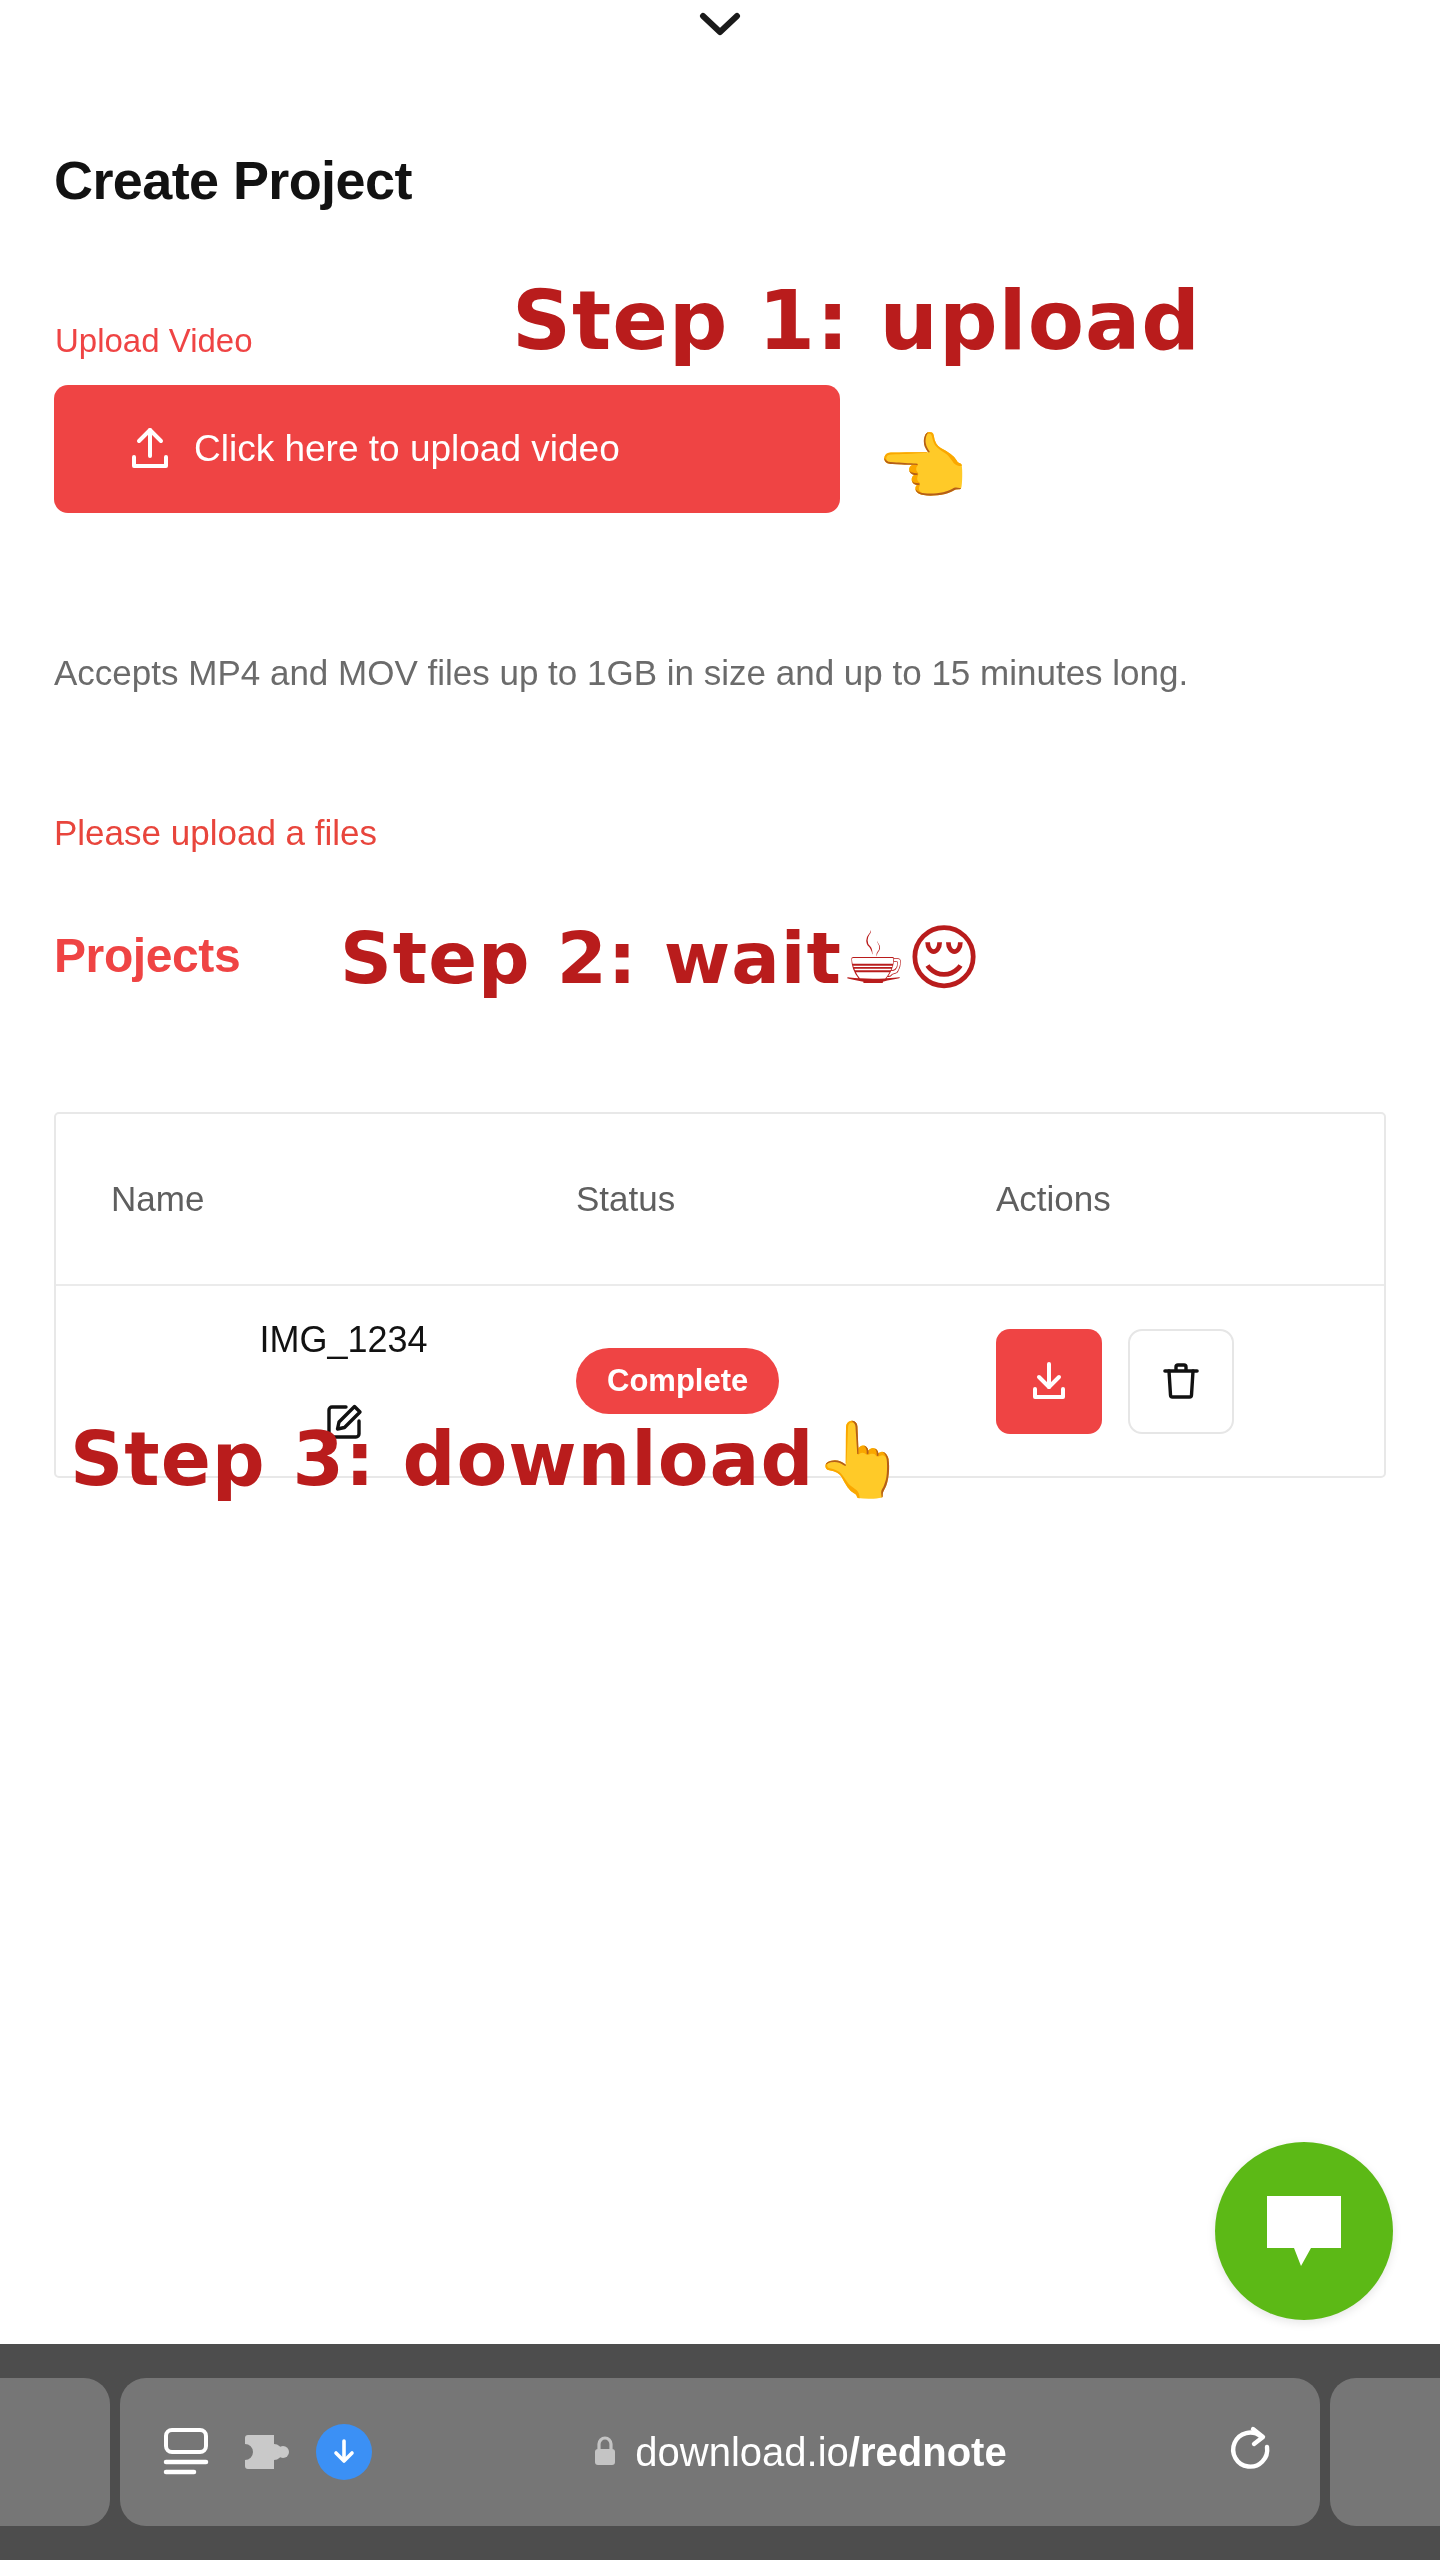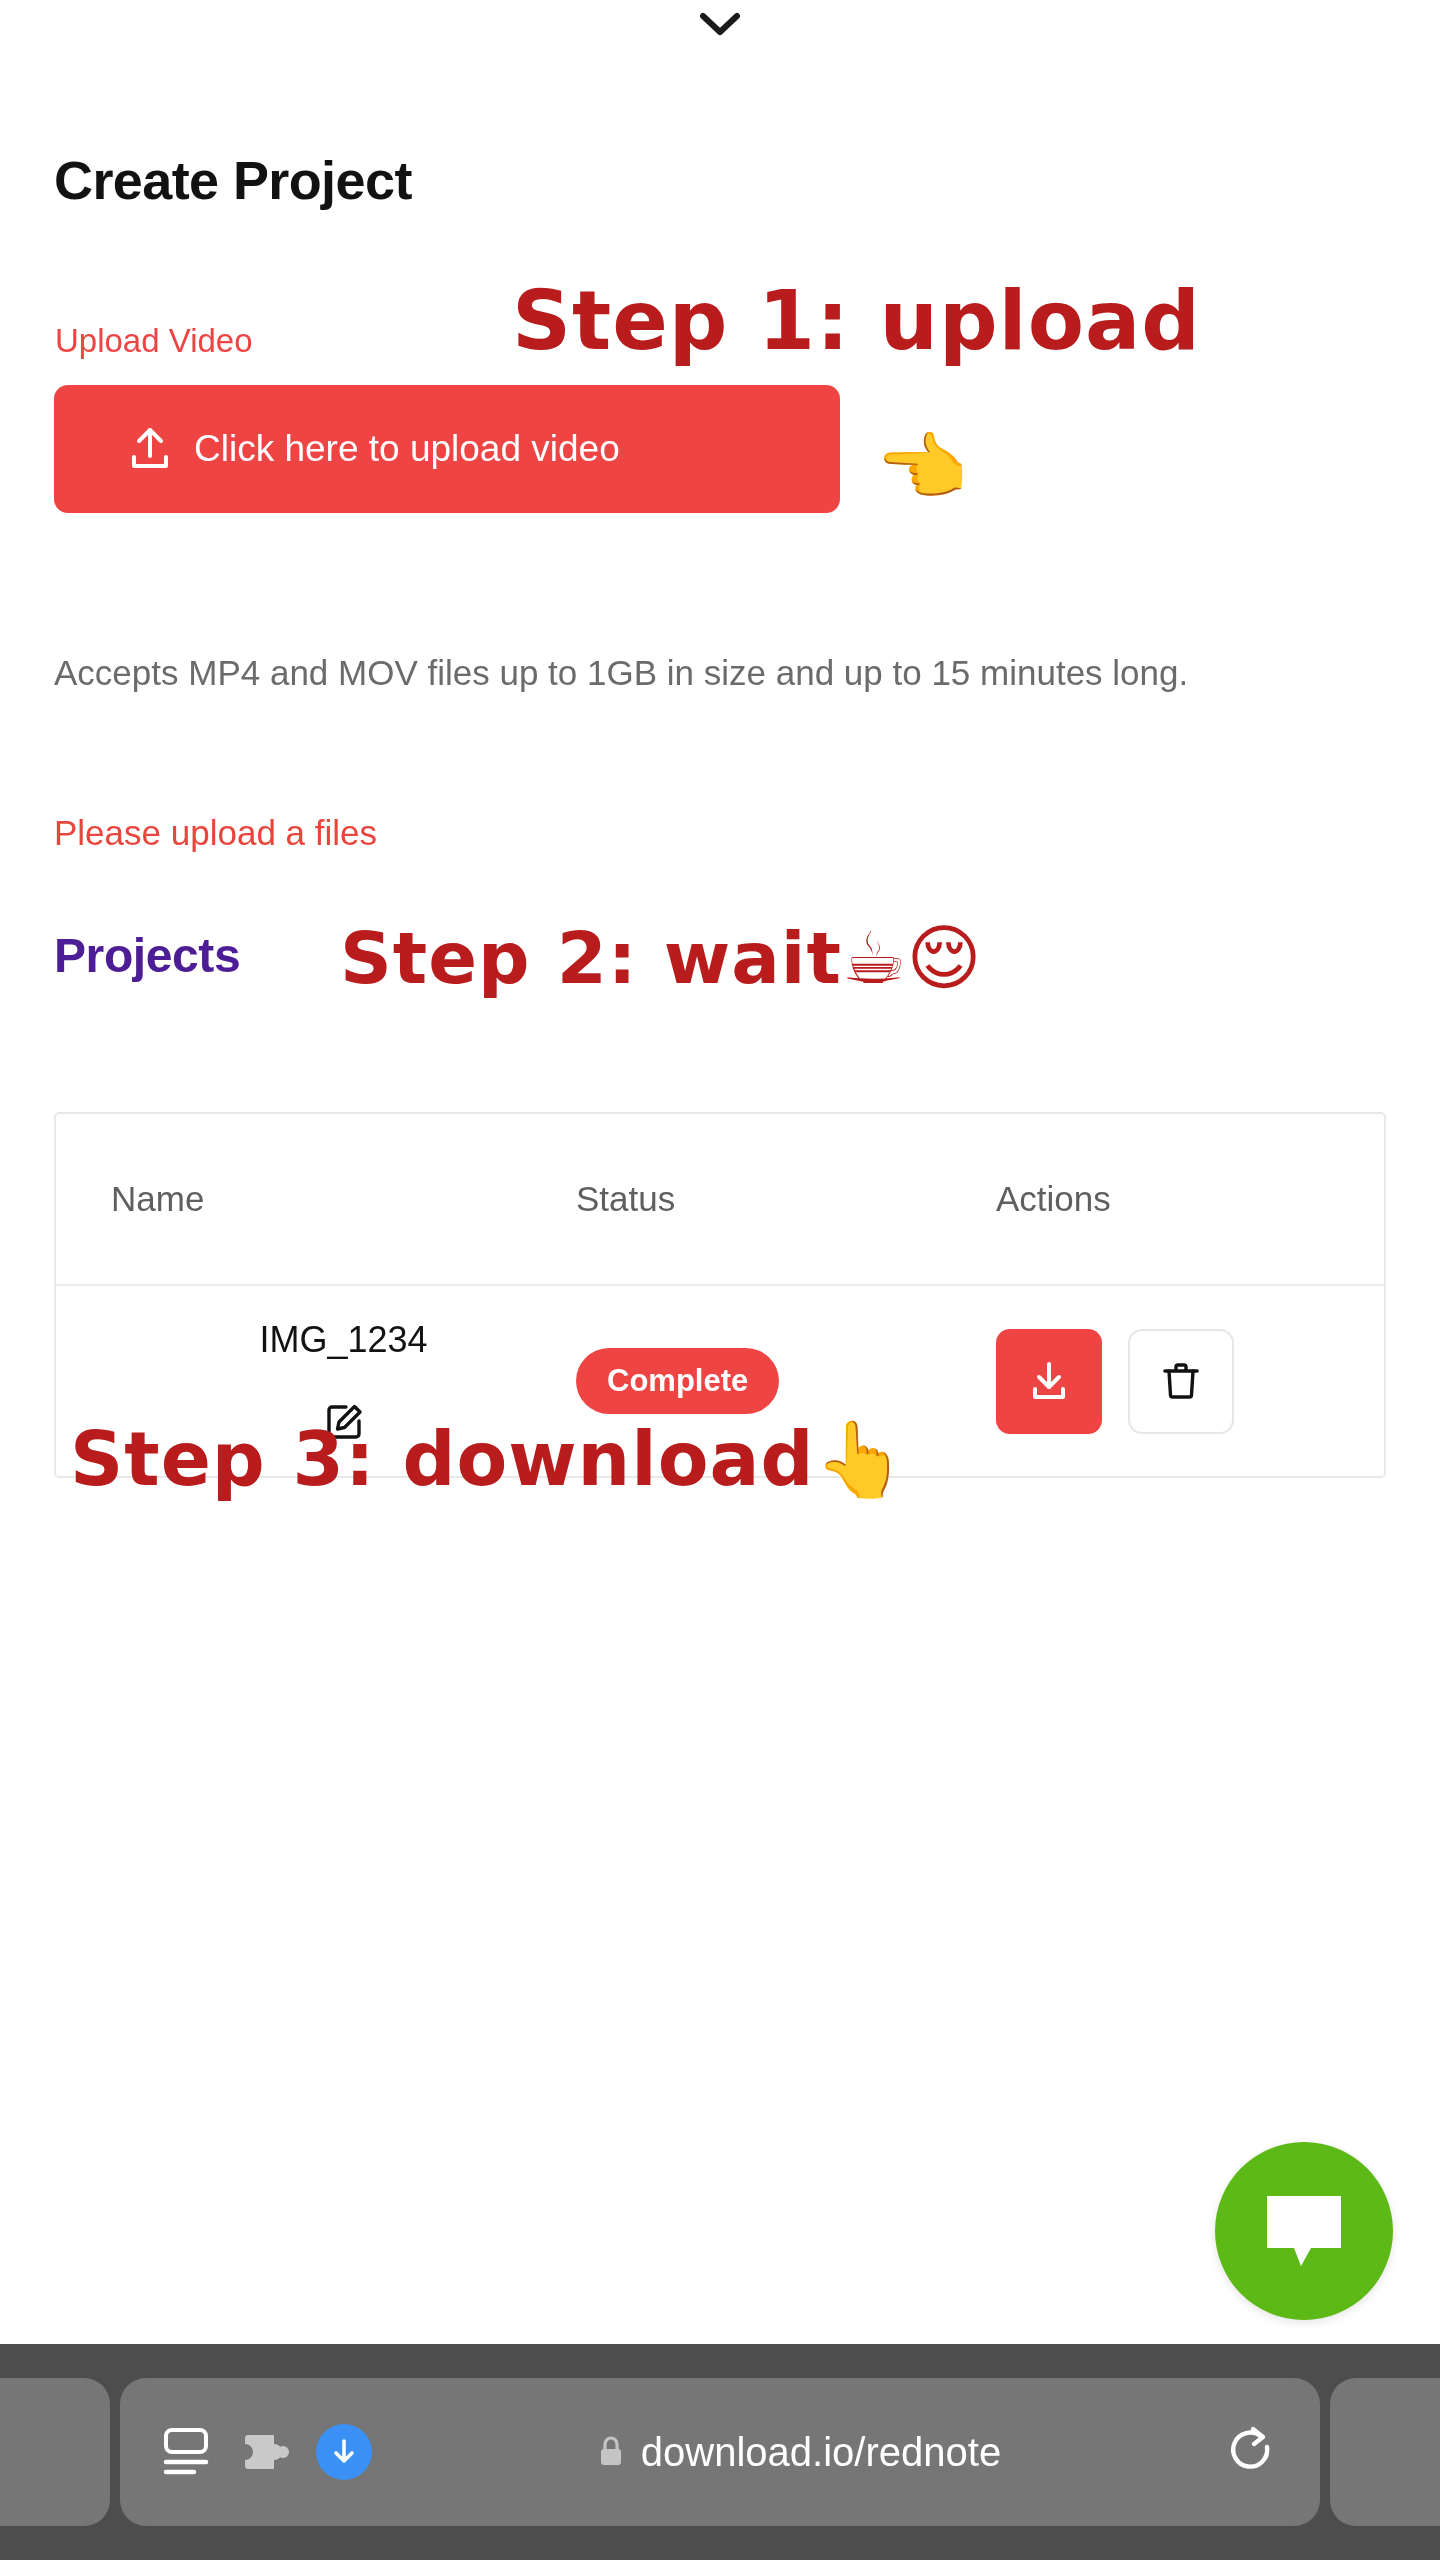--- a/index.html
+++ b/index.html
@@ -105,21 +105,21 @@
     font-size: 35px;
     color: #e8453c;
     white-space: nowrap;
   }
 
   .projects-heading {
     position: absolute;
     left: 54px; top: 880px;
     font-size: 48px;
     font-weight: bold;
-    color: #4c1d95;
+    color: #ef4444;
     letter-spacing: -0.4px;
     white-space: nowrap;
   }
 
   
   .table-card {
     position: absolute;
     left: 54px; top: 1064px;
     width: 1332px;
     background: #ffffff;
@@ -292,21 +292,21 @@
     gap: 16px;
     min-width: 0;
   }
   .lock-icon { width: 28px; height: 34px; display:block; flex:none; }
   .url-text {
     font-size: 40px;
     color: #ffffff;
     white-space: nowrap;
     font-family: "Liberation Sans", sans-serif;
   }
-  .url-text b { font-weight: normal; }
+  .url-text b { font-weight: bold; }
   .reload-icon { width: 52px; height: 54px; display:block; flex:none; cursor:pointer; }
 </style>
 </head>
 <body>
 
 <div class="screen">
 
   <div class="top-bar">
     <span>
       <svg class="chevron-down" viewBox="0 0 42 26" fill="none" xmlns="http://www.w3.org/2000/svg">

